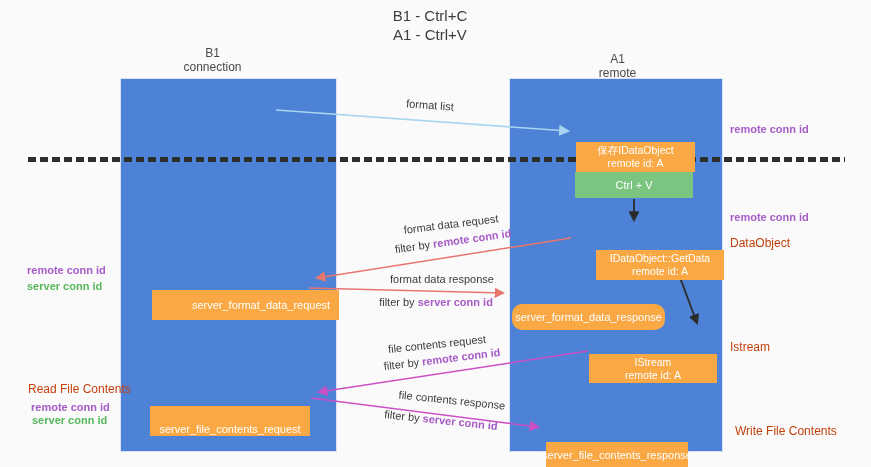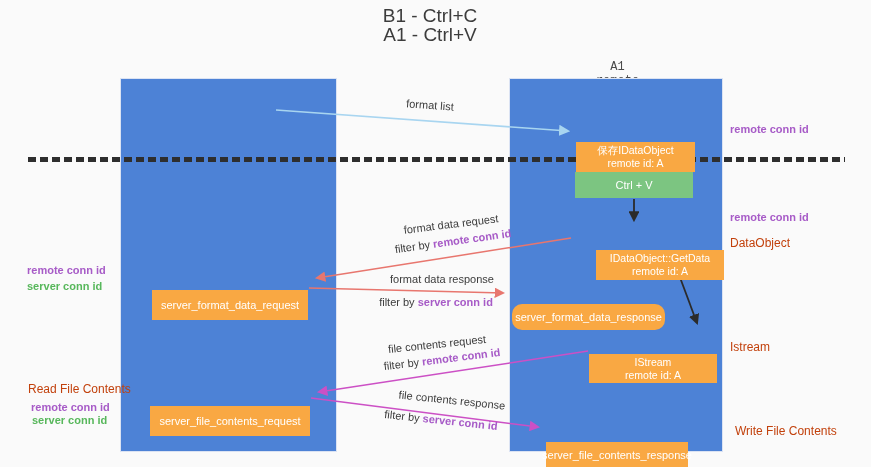--- a/index.html
+++ b/index.html
@@ -1,19 +1,19 @@
 <!DOCTYPE html>
 <html><head>
 <meta charset="utf-8">
 <style>
   html,body{margin:0;padding:0;background:#fafafa;}
   .canvas{position:relative;width:871px;height:467px;background:#fafafa;overflow:hidden;
           font-family:"Liberation Sans",sans-serif;}
   .title{position:absolute;left:280px;top:6px;width:300px;text-align:center;
-         font-size:19px;line-height:19px;color:#3c3c3c;}
+         font-size:15px;line-height:19px;color:#3c3c3c;}
   .colhead{position:absolute;text-align:center;font-size:12px;line-height:14px;color:#4a4a4a;}
   .col{position:absolute;top:78px;height:374px;background:#4d82d6;border:1px solid #dbe3f3;box-sizing:border-box;}
   .dashline{position:absolute;left:28px;top:157px;width:817px;height:5px;
             background:repeating-linear-gradient(90deg,#2e2e2e 0 8px,transparent 8px 12px);}
   .box{position:absolute;display:flex;flex-direction:column;align-items:center;justify-content:center;
        color:#fff;text-align:center;font-size:11px;line-height:13px;}
   .green{background:#7cc581;}
   .orange{background:#f9a843;margin-top:24px;}
   .box .l2{font-size:10.5px;}
   .albl{position:absolute;width:180px;text-align:center;font-size:11px;color:#3c3c3c;white-space:nowrap;}
@@ -26,21 +26,25 @@
 </head>
 <body>
 
 <div class="canvas">
 
   <div class="title">
     <div>B1 - Ctrl+C</div>
     <div>A1 - Ctrl+V</div>
   </div>
 
-  <div class="colhead" style="left:509px;top:60px;width:217px;font-family:Liberation Mono, monospace;">
+  <div class="colhead" style="left:104px;top:46px;width:217px;">
+    <div>B1</div>
+    <div>connection</div>
+  </div>
+  <div class="colhead" style="left:509px;top:52px;width:217px;">
     <div>A1</div>
     <div>remote</div>
   </div>
 
   <div class="col" style="left:120px;width:217px;"></div>
   <div class="col" style="left:509px;width:214px;"></div>
 
   <div class="dashline"></div>
 
   <svg class="arrows">
@@ -75,34 +79,34 @@
 
   <div class="box green" style="left:575px;top:172px;width:118px;height:26px;align-items:center;">
     <div>Ctrl + V</div>
   </div>
 
   <div class="box orange" style="left:596px;top:226px;width:128px;height:30px;">
     <div class="l2">IDataObject::GetData</div>
     <div class="l2">remote id: A</div>
   </div>
 
-  <div class="box orange" style="left:152px;top:266px;width:156px;height:30px;">
+  <div class="box orange" style="left:152px;top:266px;width:156px;height:30px;padding-left:31px;">
     <div>server_format_data_request</div>
   </div>
 
   <div class="box orange" style="left:512px;top:280px;width:153px;height:26px;border-radius:10px;">
     <div>server_format_data_response</div>
   </div>
 
   <div class="box orange" style="left:589px;top:330px;width:128px;height:29px;">
     <div class="l2">IStream</div>
     <div class="l2">remote id: A</div>
   </div>
 
-  <div class="box orange" style="left:150px;top:382px;width:160px;height:30px;">
+  <div class="box orange" style="left:150px;top:382px;width:160px;height:30px;justify-content:flex-end;">
     <div>server_file_contents_request</div>
   </div>
 
   <div class="box orange" style="left:546px;top:418px;width:142px;height:26px;align-items:center;">
     <div>server_file_contents_response</div>
   </div>
 
   <div class="albl" style="left:340px;top:99px;transform:rotate(4deg);">format list</div>
 
   <div class="albl" style="left:361px;top:218px;transform:rotate(-7deg);">format data request</div>

